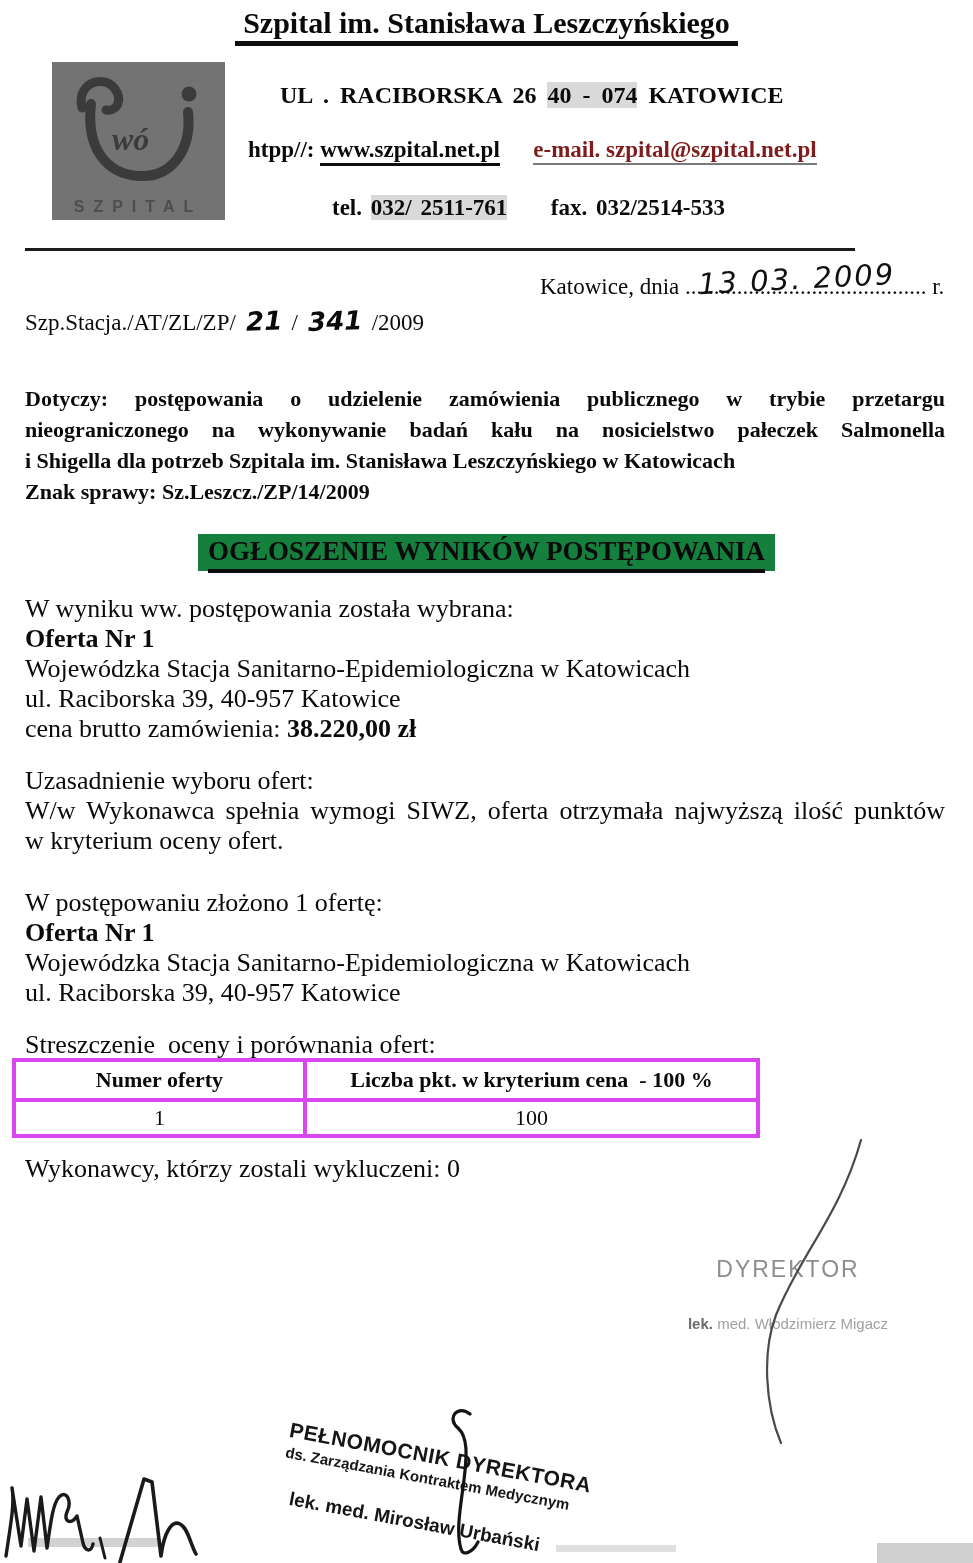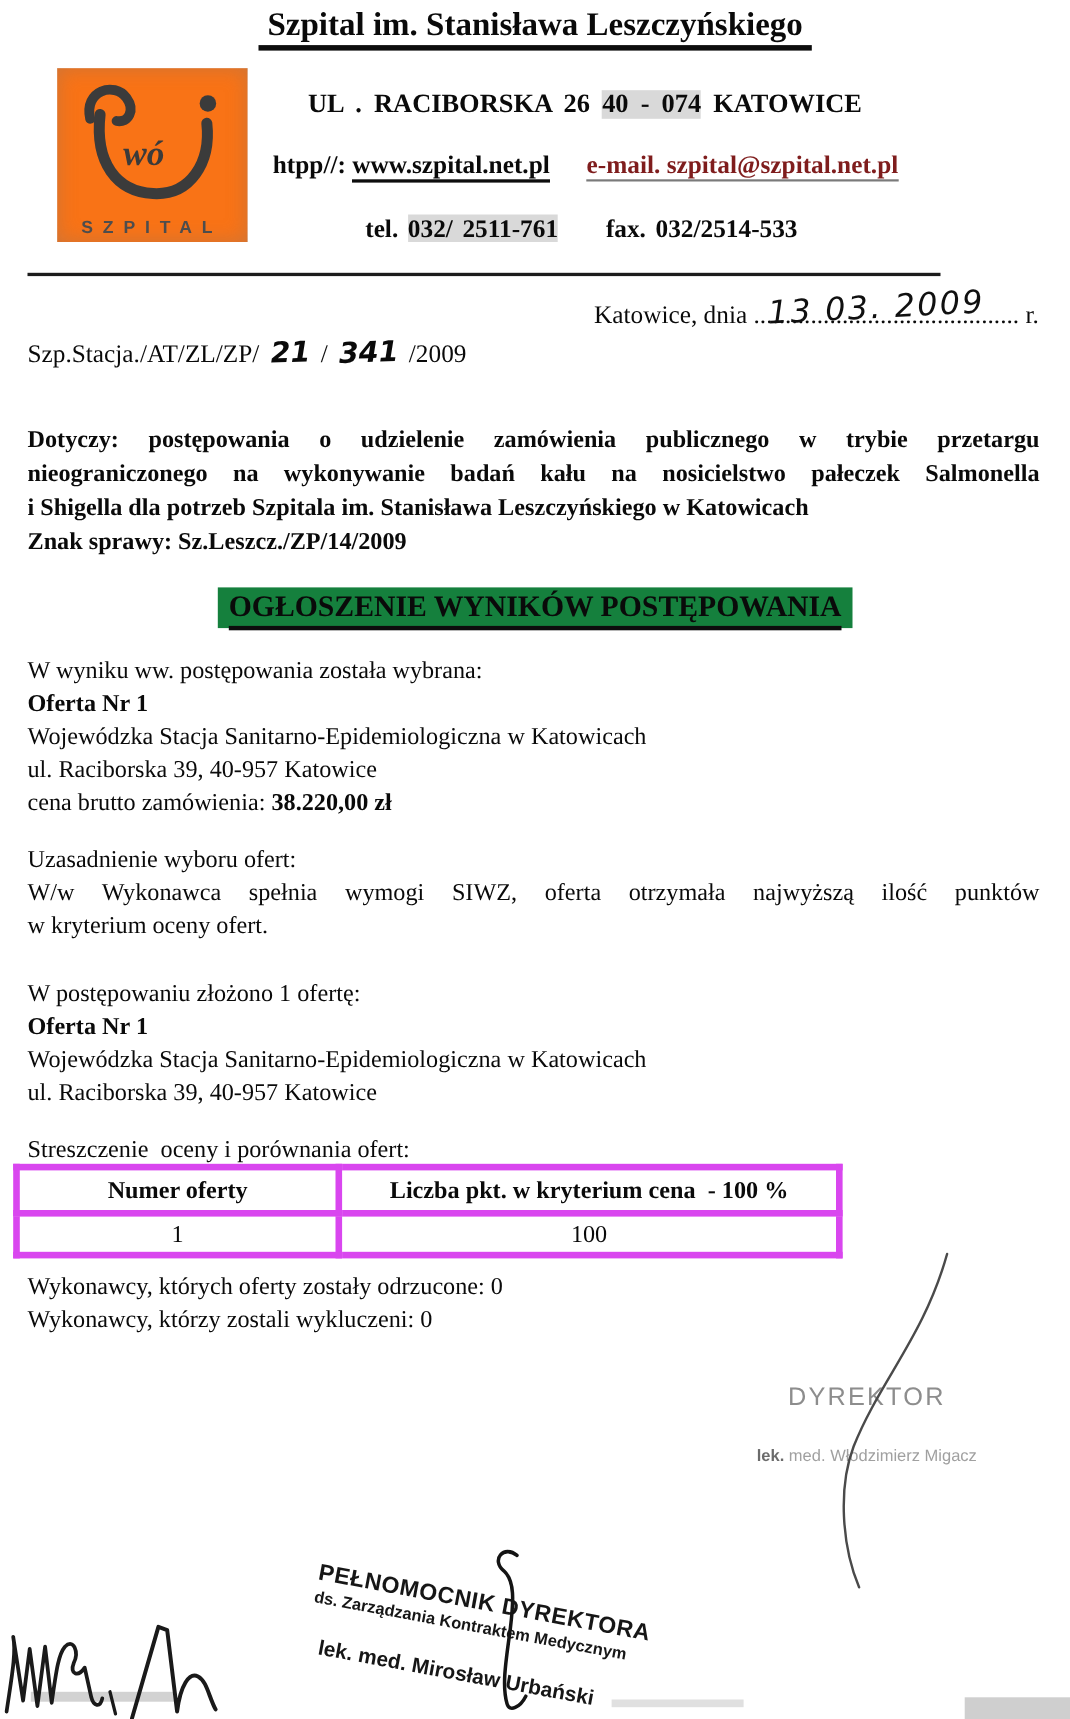--- a/index.html
+++ b/index.html
@@ -13,21 +13,21 @@
 
   
   .doc-title{
     top:6px;left:0;width:100%;text-align:center;
     font-size:30px;font-weight:bold;letter-spacing:0px;
   }
   .doc-title .t-inner{
     display:inline-block;border-bottom:5px solid #0d0d0d;padding:0 8px 1px 8px;
   }
   .logo-box{
-    top:62px;left:52px;width:173px;height:158px;background:#f97316;
+    top:62px;left:52px;width:173px;height:158px;background:#737373;
     box-shadow:inset 0 0 18px rgba(120,120,120,.35);
   }
   .addr1{top:82px;left:280px;font-size:24px;font-weight:bold;word-spacing:5px;}
   .addr2{top:137px;left:248px;font-size:23px;font-weight:bold;}
   .addr3{top:195px;left:332px;font-size:23px;font-weight:bold;word-spacing:3px;}
   .hl{background:#d9d9d9;}
   .web-url{border-bottom:3px solid #0d0d0d;padding-bottom:1px;}
   .web-email{color:#7f1d1d;border-bottom:2px solid #7a7a7a;padding-bottom:1px;}
   .h-rule{top:248px;left:25px;width:830px;height:3px;background:#1c1c1c;}
 
@@ -48,35 +48,35 @@
   .just{text-align:justify;text-align-last:justify;}
 
   
   .announce{top:534px;left:0;width:973px;text-align:center;}
   .announce .band{background:#15803d;display:inline-block;padding:2px 10px 4px 10px;}
   .announce .a-text{
     font-size:27px;font-weight:bold;border-bottom:4px solid #0d0d0d;padding-bottom:3px;
   }
 
   
-  .sec{left:25px;width:920px;font-size:22px;line-height:30px;}
+  .sec{left:25px;width:920px;font-size:26px;line-height:30px;}
   .sec-result{top:594px;}
   .sec-just{top:766px;font-family:Liberation Serif, serif;}
   .sec-submitted{top:888px;}
   .sec-summary{top:1030px;}
   .sec-reject{top:1154px;}
   .b{font-weight:bold;}
 
   
   .res-table{
     position:absolute;top:1058px;left:12px;border-collapse:collapse;
     font-size:22px;
   }
   .res-table td{
-    border:6px solid #d946ef;text-align:center;padding:0;
+    border:4px solid #d946ef;text-align:center;padding:0;
   }
   .res-table{border:3px solid #0d0d0d;}
   .res-table .c1{width:287px;height:36px;}
   .res-table .c2{width:449px;height:36px;}
   .res-table .r2 td{height:32px;}
 
   
   .dir-stamp{
     top:1256px;left:668px;width:240px;text-align:center;
     font-family:"Liberation Sans","DejaVu Sans",sans-serif;
@@ -197,21 +197,20 @@
         <td class="c2 b pre">Liczba pkt. w kryterium cena  - 100 %</td>
       </tr>
       <tr class="r2">
         <td class="c1">1</td>
         <td class="c2">100</td>
       </tr>
     </tbody>
   </table>
 
   <div class="abs sec sec-reject">
-    <div>Wykonawcy, których oferty zostały odrzucone: 0</div>
     <div>Wykonawcy, którzy zostali wykluczeni: 0</div>
   </div>
 
   <div class="abs dir-stamp">
     <div class="dir-title">DYREKTOR</div>
     <div class="dir-name">
       <span class="dk">lek.</span><span> med. Włodzimierz Migacz</span>
     </div>
   </div>
 

